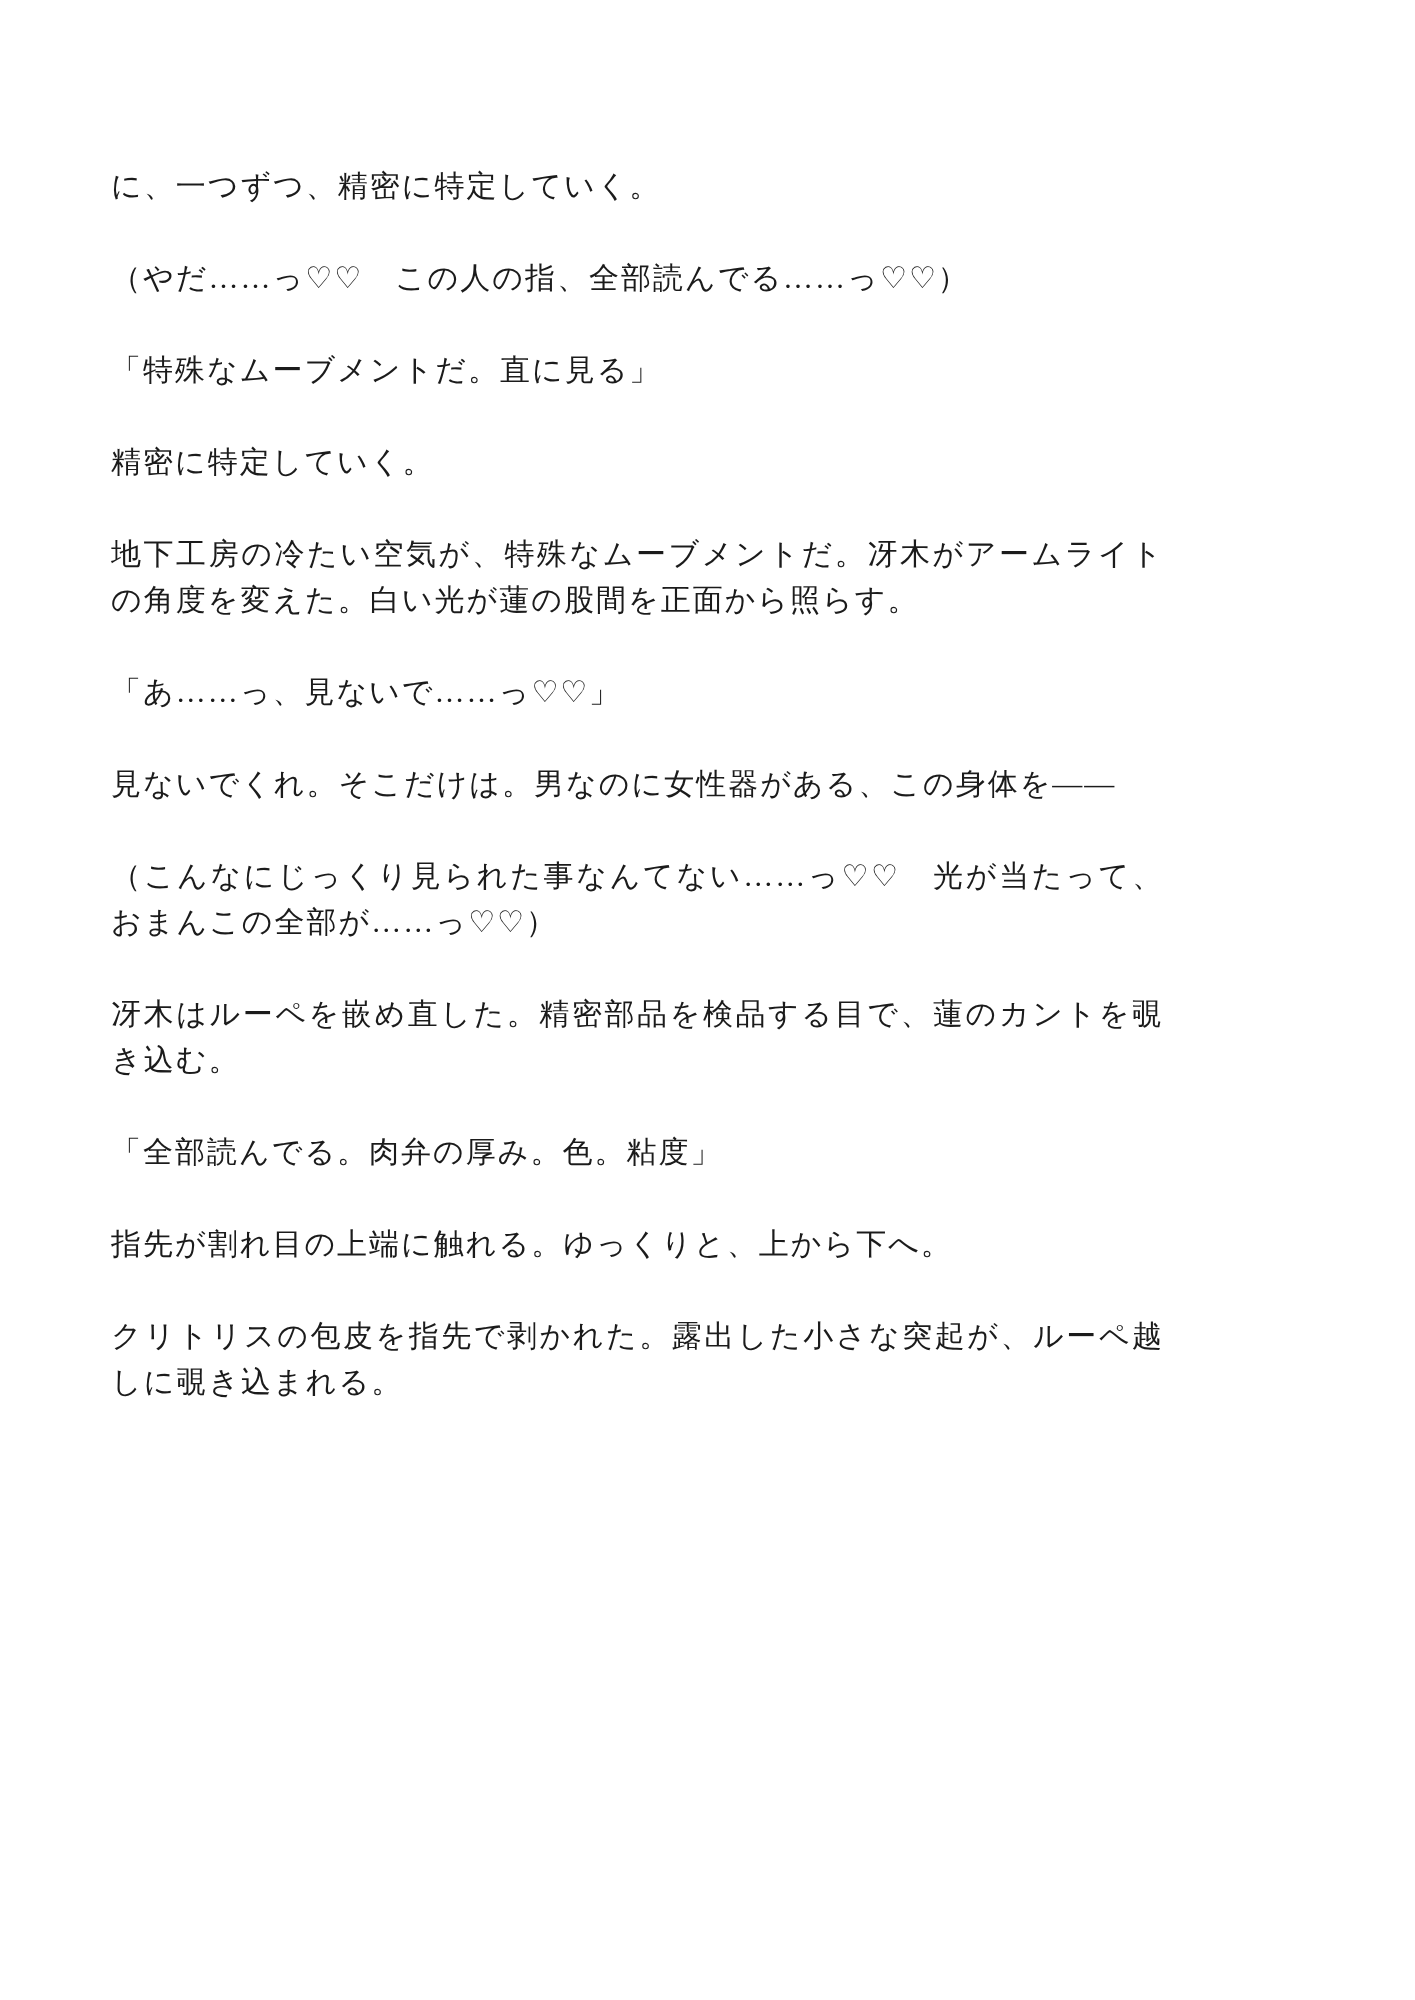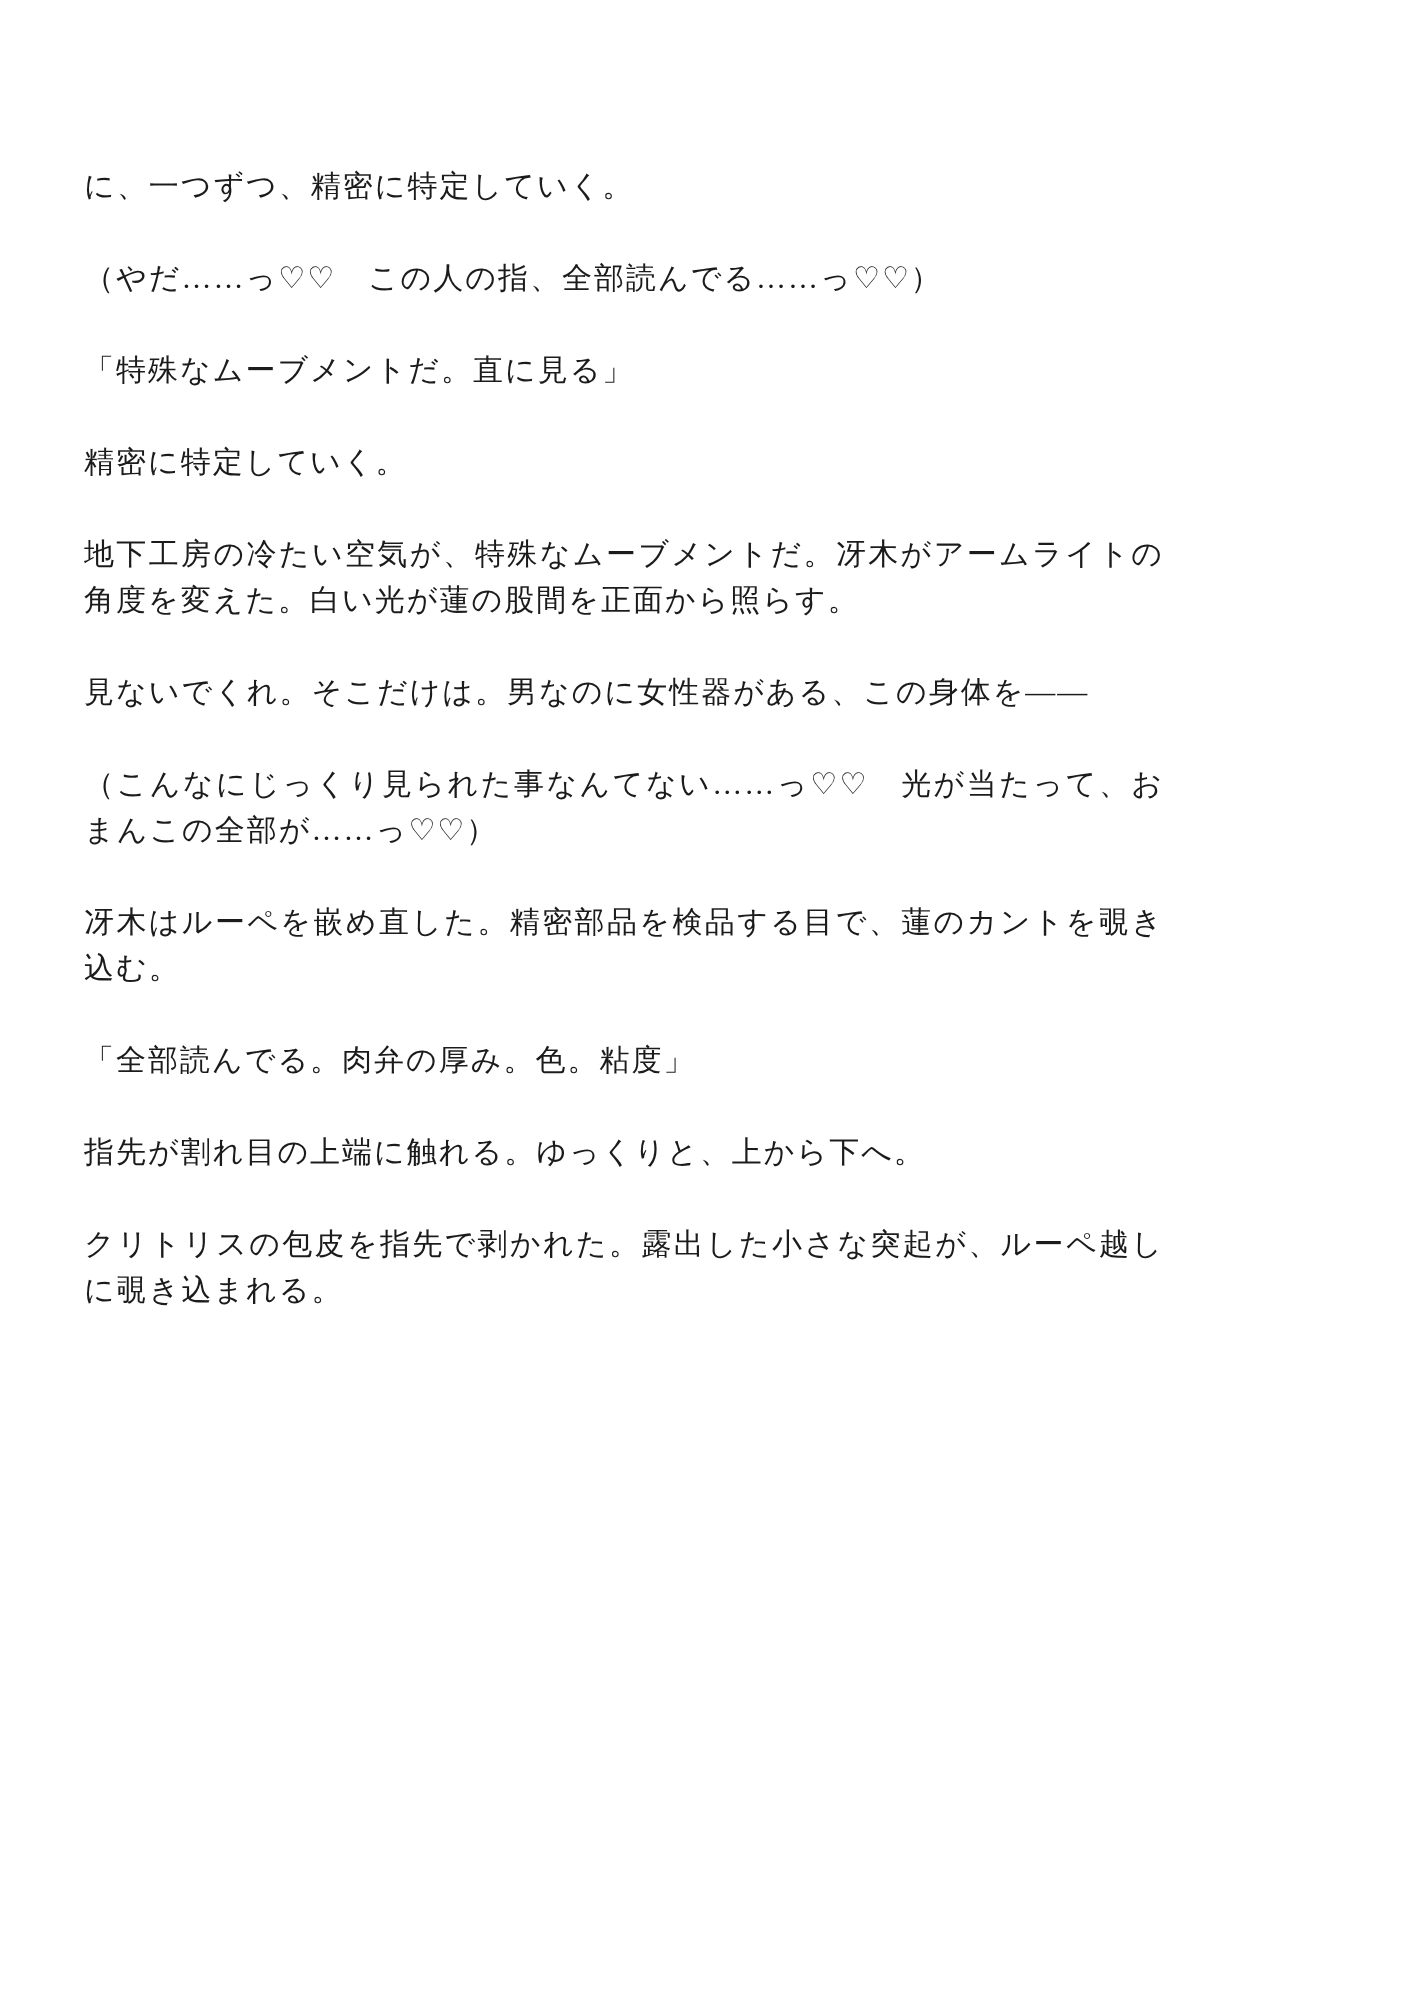--- a/index.html
+++ b/index.html
@@ -6,21 +6,21 @@
     margin: 0;
     padding: 0;
     background: #ffffff;
   }
   .page {
     position: relative;
     width: 1415px;
     height: 2000px;
     background: #ffffff;
     box-sizing: border-box;
-    padding: 163px 251px 0 84px;
+    padding: 163px 251px 0 111px;
     overflow: hidden;
   }
   .page p {
     margin: 0 0 46px 0;
     font-family: "Liberation Serif", "DejaVu Serif", serif;
     font-size: 30px;
     line-height: 46px;
     letter-spacing: 2px;
     color: #1b1b1b;
     text-align: justify;
@@ -31,19 +31,20 @@
 </style>
 </head>
 <body>
 
 <div class="page">
   <p>に、一つずつ、精密に特定していく。</p>
   <p>（やだ……っ♡♡　この人の指、全部読んでる……っ♡♡）</p>
   <p>「特殊なムーブメントだ。直に見る」</p>
   <p>精密に特定していく。</p>
   <p>地下工房の冷たい空気が、特殊なムーブメントだ。冴木がアームライトの角度を変えた。白い光が蓮の股間を正面から照らす。</p>
+  <p>「あ……っ、見ないで……っ♡♡」</p>
   <p>見ないでくれ。そこだけは。男なのに女性器がある、この身体を——</p>
   <p>（こんなにじっくり見られた事なんてない……っ♡♡　光が当たって、おまんこの全部が……っ♡♡）</p>
   <p>冴木はルーペを嵌め直した。精密部品を検品する目で、蓮のカントを覗き込む。</p>
   <p>「全部読んでる。肉弁の厚み。色。粘度」</p>
   <p>指先が割れ目の上端に触れる。ゆっくりと、上から下へ。</p>
   <p>クリトリスの包皮を指先で剥かれた。露出した小さな突起が、ルーペ越しに覗き込まれる。</p>
 </div>
 
 </body></html>

